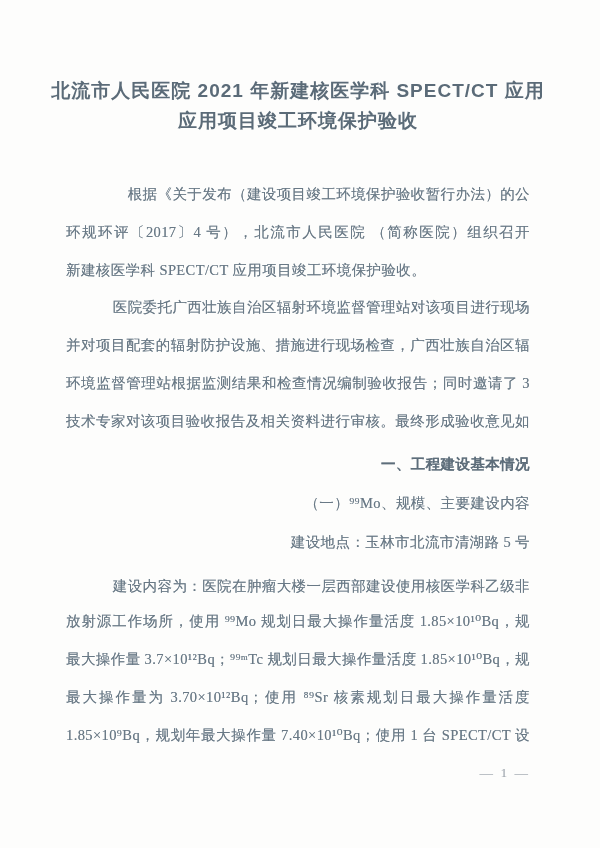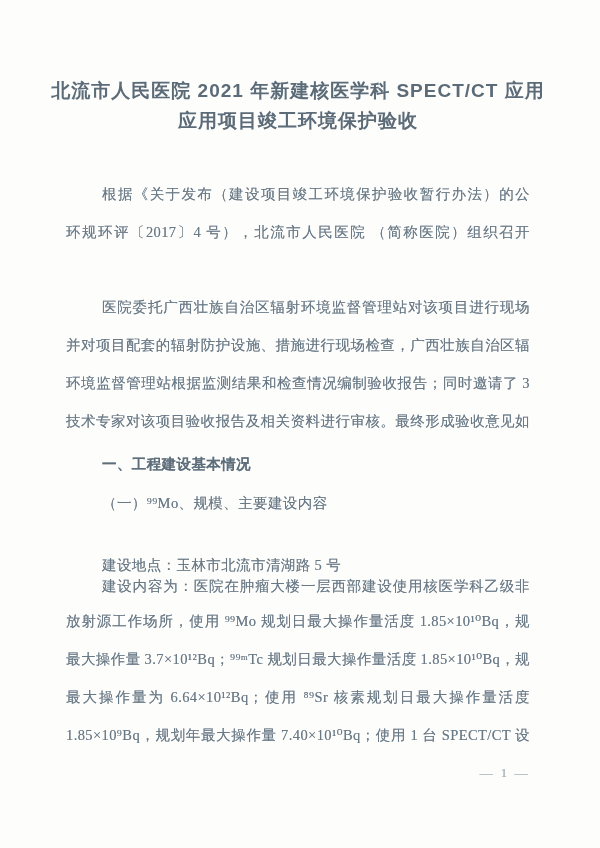--- a/index.html
+++ b/index.html
@@ -33,21 +33,21 @@
     font-size: 14.5px;
     color: #697986;
     letter-spacing: 0.4px;
     overflow: hidden;
     text-shadow: 0 0 0.5px rgba(105,121,134,0.65);
   }
   .jfull {
     text-align: justify;
     text-align-last: justify;
   }
-  .indent { text-indent: 36px; }
+  .indent { text-indent: 36px; text-align: right; }
   .heading {
     font-weight: bold;
     color: #5d6d7a;
   }
   .footer {
     position: absolute;
     top: 763px;
     right: 70px;
     font-size: 13.5px;
     line-height: 20px;
@@ -59,28 +59,29 @@
 </head>
 <body>
 
 <div class="page">
 
   <div class="title-line" style="top:74px">北流市人民医院 2021 年新建核医学科 SPECT/CT 应用</div>
   <div class="title-line" style="top:104px">应用项目竣工环境保护验收</div>
 
   <div class="bline jfull indent" style="top:177px">根据《关于发布（建设项目竣工环境保护验收暂行办法）的公告》（国</div>
   <div class="bline jfull" style="top:215px">环规环评〔2017〕4 号），北流市人民医院 （简称医院）组织召开 2021 年</div>
+  <div class="bline" style="top:253px">新建核医学科 SPECT/CT 应用项目竣工环境保护验收。</div>
   <div class="bline jfull indent" style="top:290px">医院委托广西壮族自治区辐射环境监督管理站对该项目进行现场监测</div>
   <div class="bline jfull" style="top:328px">并对项目配套的辐射防护设施、措施进行现场检查，广西壮族自治区辐射</div>
   <div class="bline jfull" style="top:366px">环境监督管理站根据监测结果和检查情况编制验收报告；同时邀请了 3 位</div>
   <div class="bline jfull" style="top:404px">技术专家对该项目验收报告及相关资料进行审核。最终形成验收意见如下：</div>
   <div class="bline indent heading" style="top:447px">一、工程建设基本情况</div>
   <div class="bline indent" style="top:486px">（一）⁹⁹Mo、规模、主要建设内容</div>
-  <div class="bline indent" style="top:548px">建设地点：玉林市北流市清湖路 5 号</div>
+  <div class="bline indent" style="top:525px">建设地点：玉林市北流市清湖路 5 号</div>
   <div class="bline jfull indent" style="top:569px">建设内容为：医院在肿瘤大楼一层西部建设使用核医学科乙级非密封</div>
   <div class="bline jfull" style="top:604px">放射源工作场所，使用 ⁹⁹Mo 规划日最大操作量活度 1.85×10¹⁰Bq，规划年</div>
   <div class="bline jfull" style="top:642px">最大操作量 3.7×10¹²Bq；⁹⁹ᵐTc 规划日最大操作量活度 1.85×10¹⁰Bq，规划年</div>
-  <div class="bline jfull" style="top:680px">最大操作量为 6.64×10¹²Bq；使用 ⁸⁹Sr 核素规划日最大操作量活度</div>
+  <div class="bline jfull" style="top:680px">最大操作量为 3.70×10¹²Bq；使用 ⁸⁹Sr 核素规划日最大操作量活度</div>
   <div class="bline jfull" style="top:718px">1.85×10⁹Bq，规划年最大操作量 7.40×10¹⁰Bq；使用 1 台 SPECT/CT 设备（属</div>
 
   <div class="footer">— 1 —</div>
 
 </div>
 
 </body></html>

